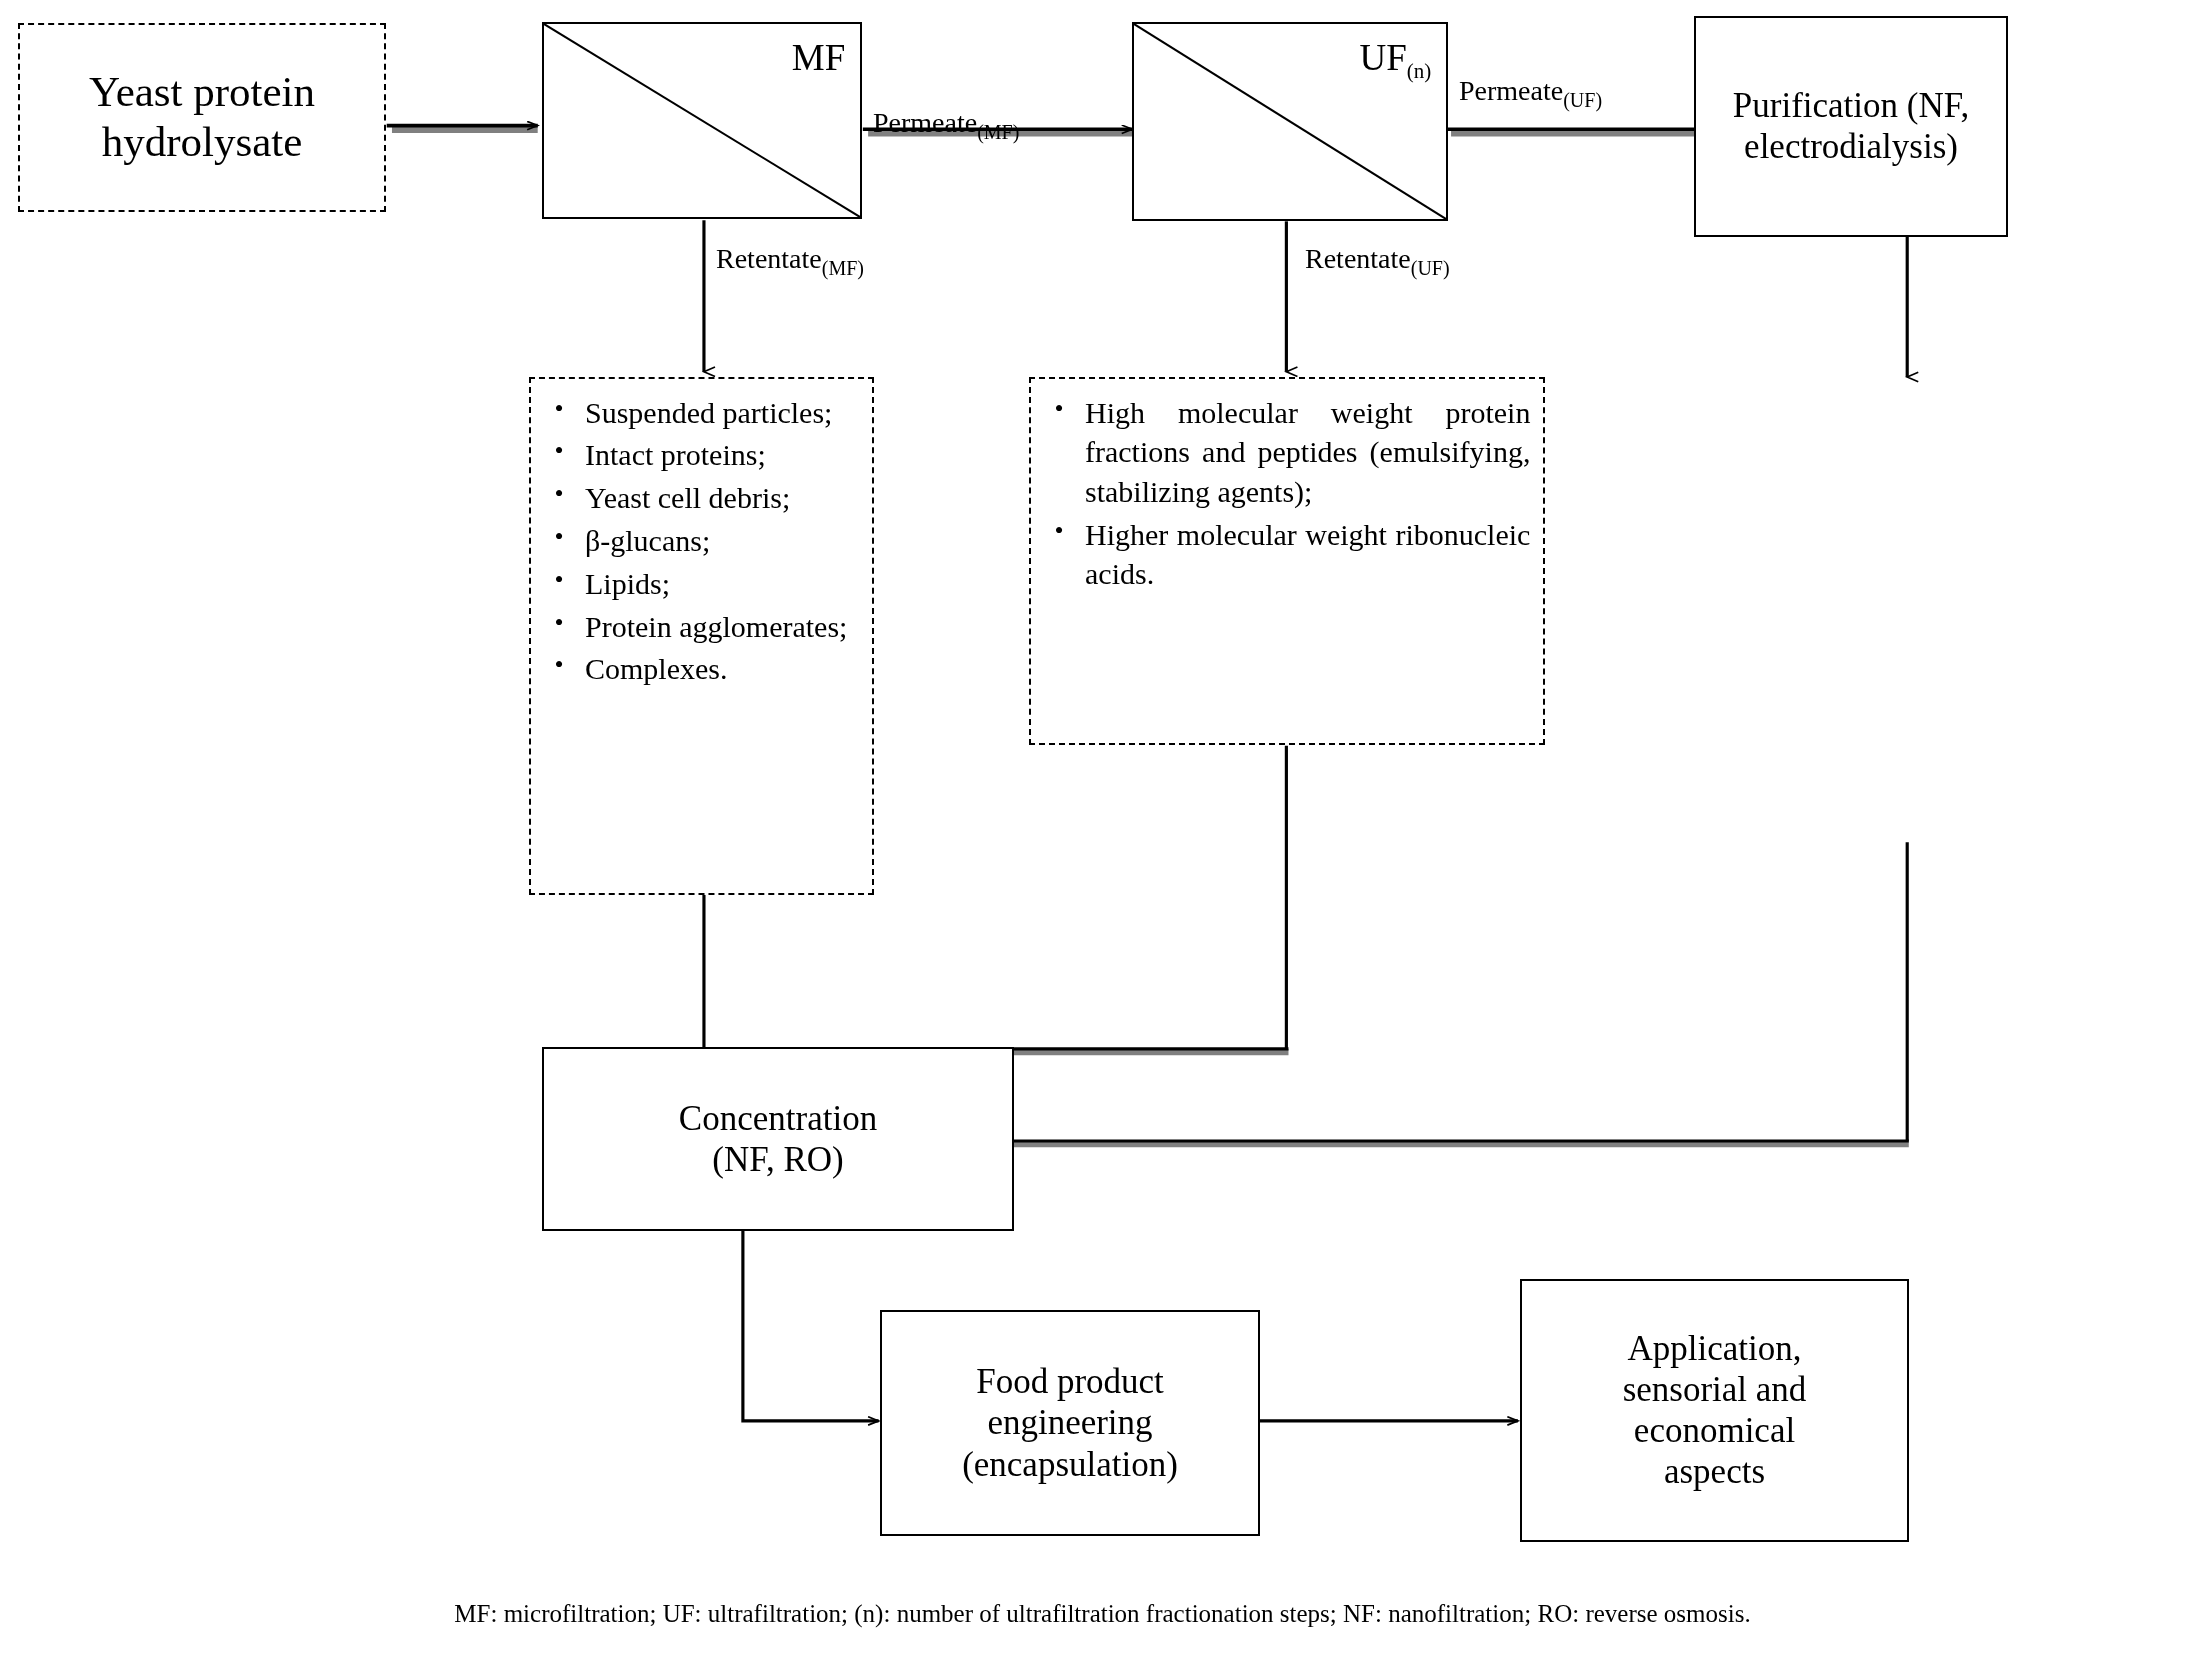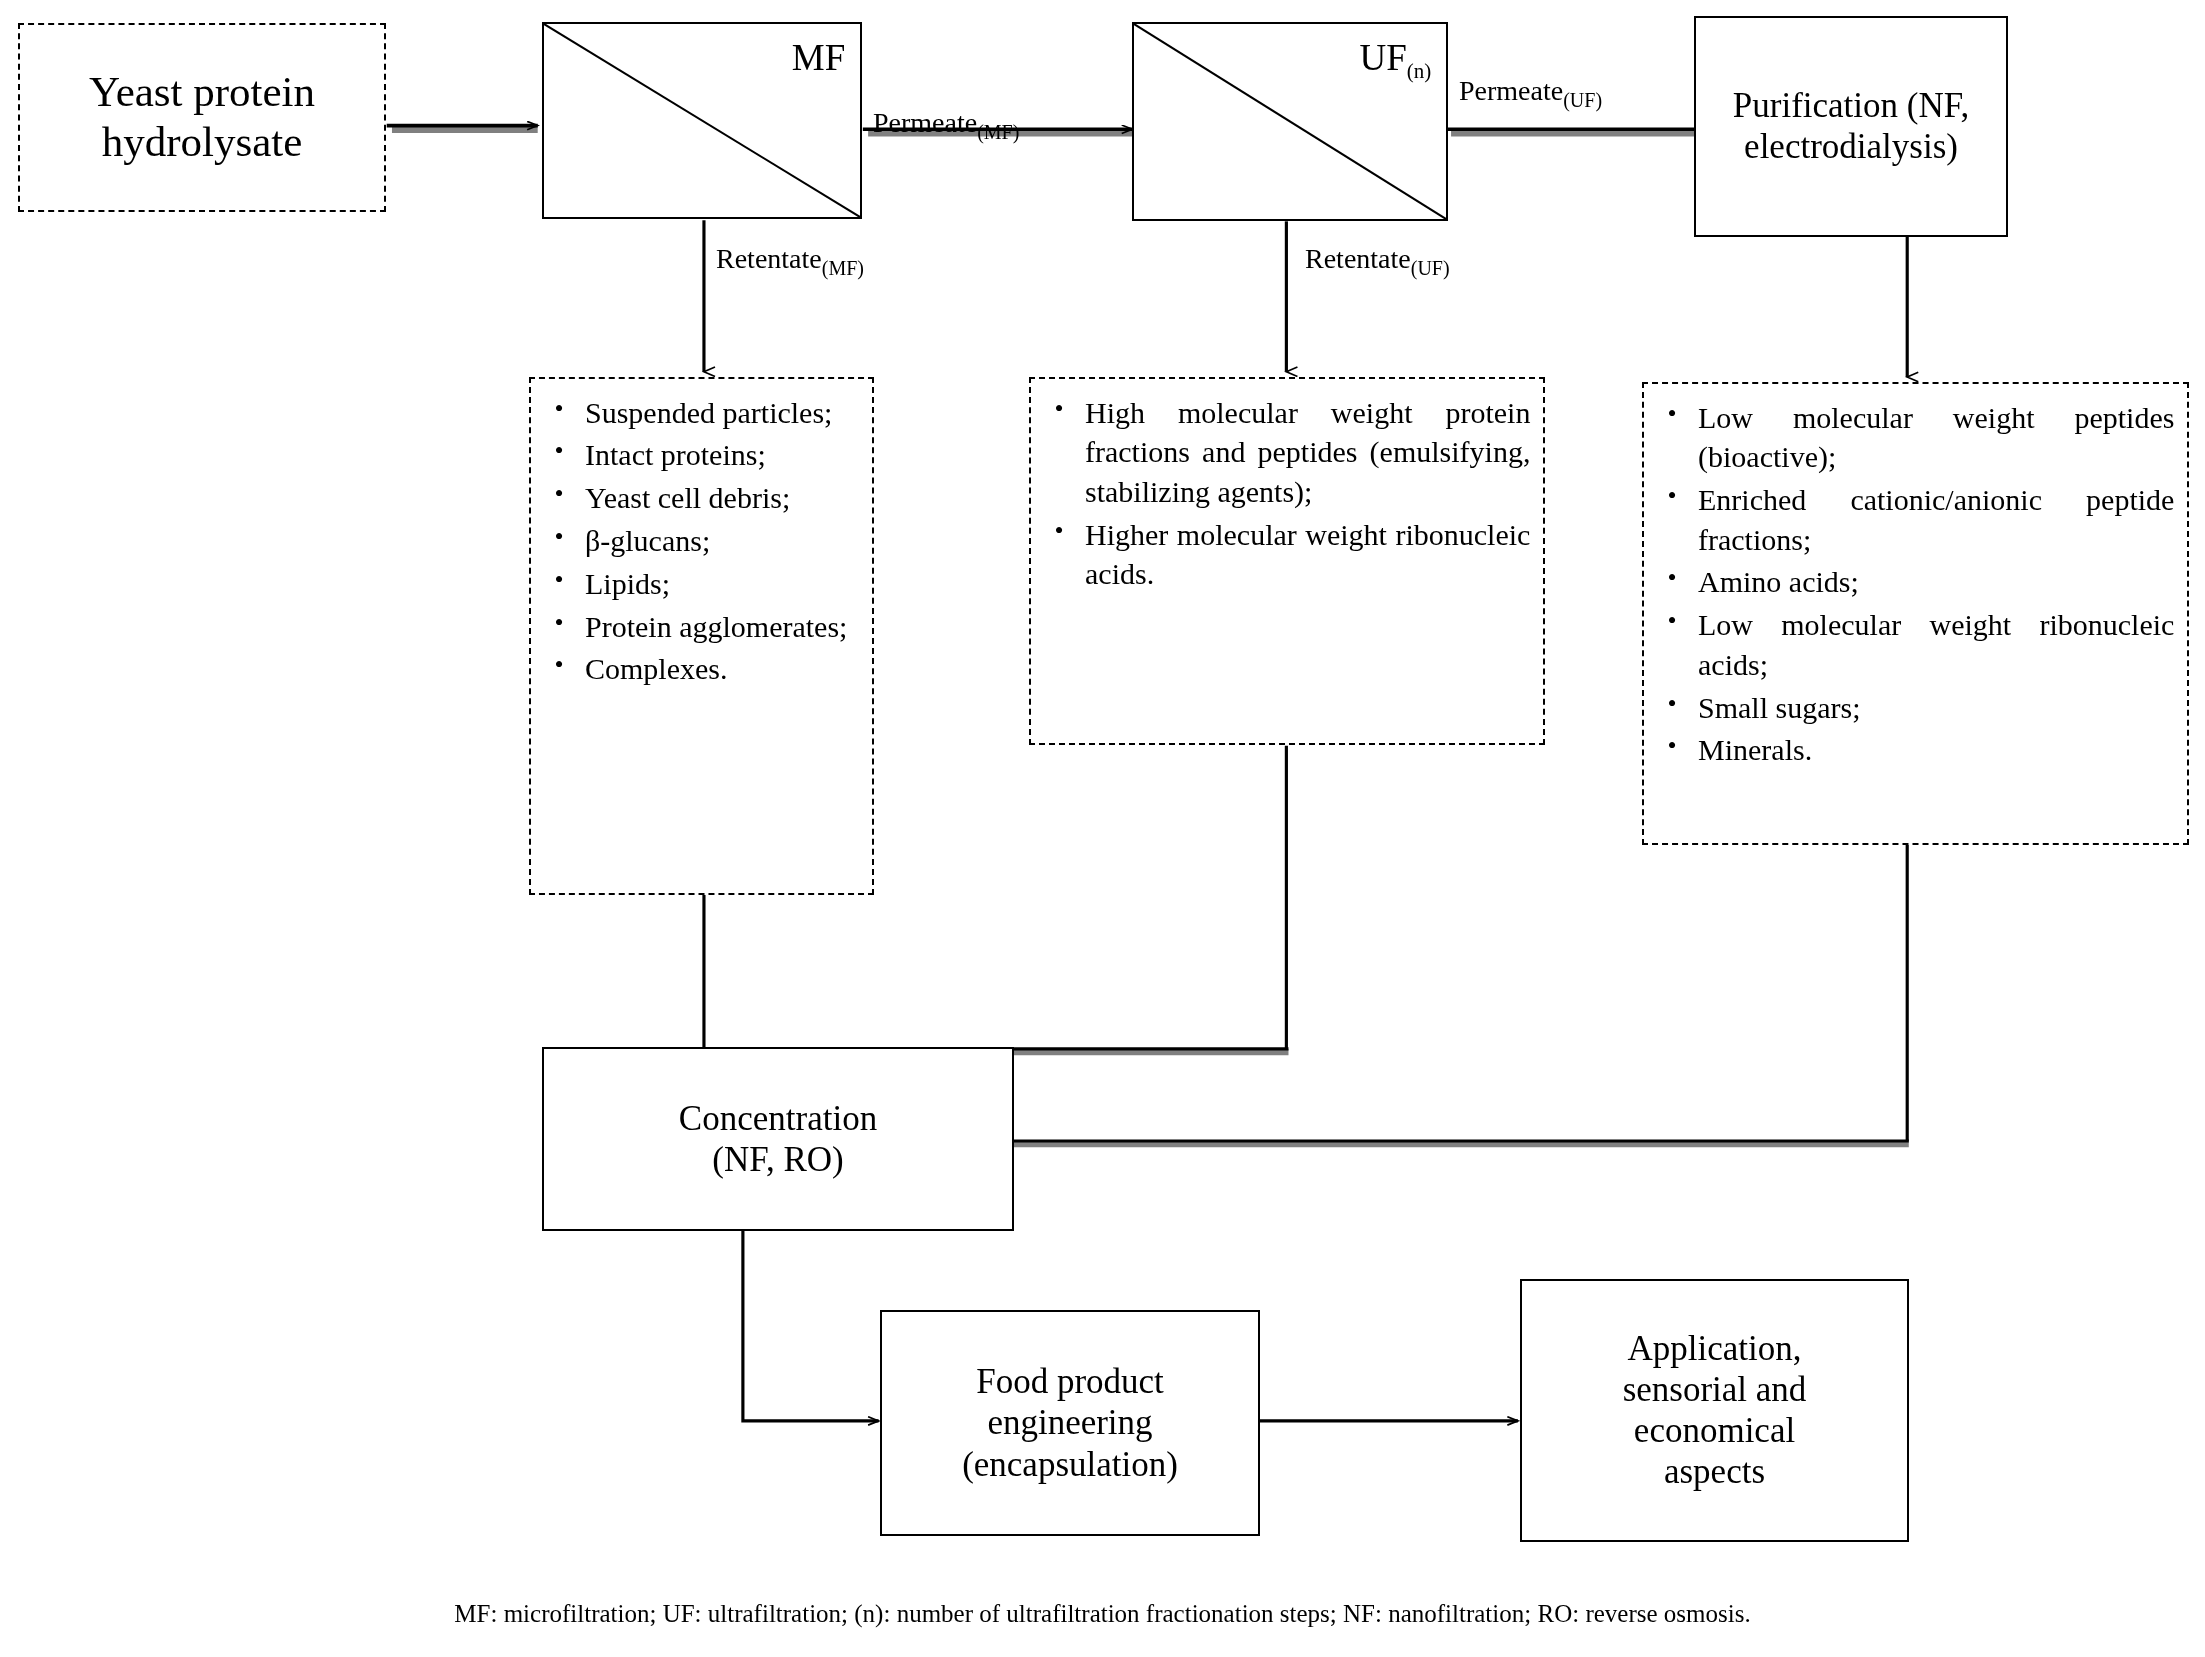--- a/index.html
+++ b/index.html
@@ -246,30 +246,20 @@
     </ul>
   </div>
 
   <div class="node dashed-box" style="left:1029px; top:377px; width:516px; height:368px;">
     <ul class="blist">
       <li>High molecular weight protein fractions and peptides (emulsifying, stabilizing agents);</li>
       <li>Higher molecular weight ribonucleic acids.</li>
     </ul>
   </div>
 
-  <div class="node dashed-box" style="left:1642px; top:382px; width:547px; height:463px;">
-    <ul class="blist">
-      <li>Low molecular weight peptides (bioactive);</li>
-      <li>Enriched cationic/anionic peptide fractions;</li>
-      <li>Amino acids;</li>
-      <li>Low molecular weight ribonucleic acids;</li>
-      <li>Small sugars;</li>
-      <li>Minerals.</li>
-    </ul>
-  </div>
 
   <div class="node solid-box" style="left:542px; top:1047px; width:472px; height:184px;">
     <div class="ctr-text fs-big">
       <div>Concentration</div>
       <div>(NF, RO)</div>
     </div>
   </div>
 
   <div class="node solid-box" style="left:880px; top:1310px; width:380px; height:226px;">
     <div class="ctr-text fs-big">

